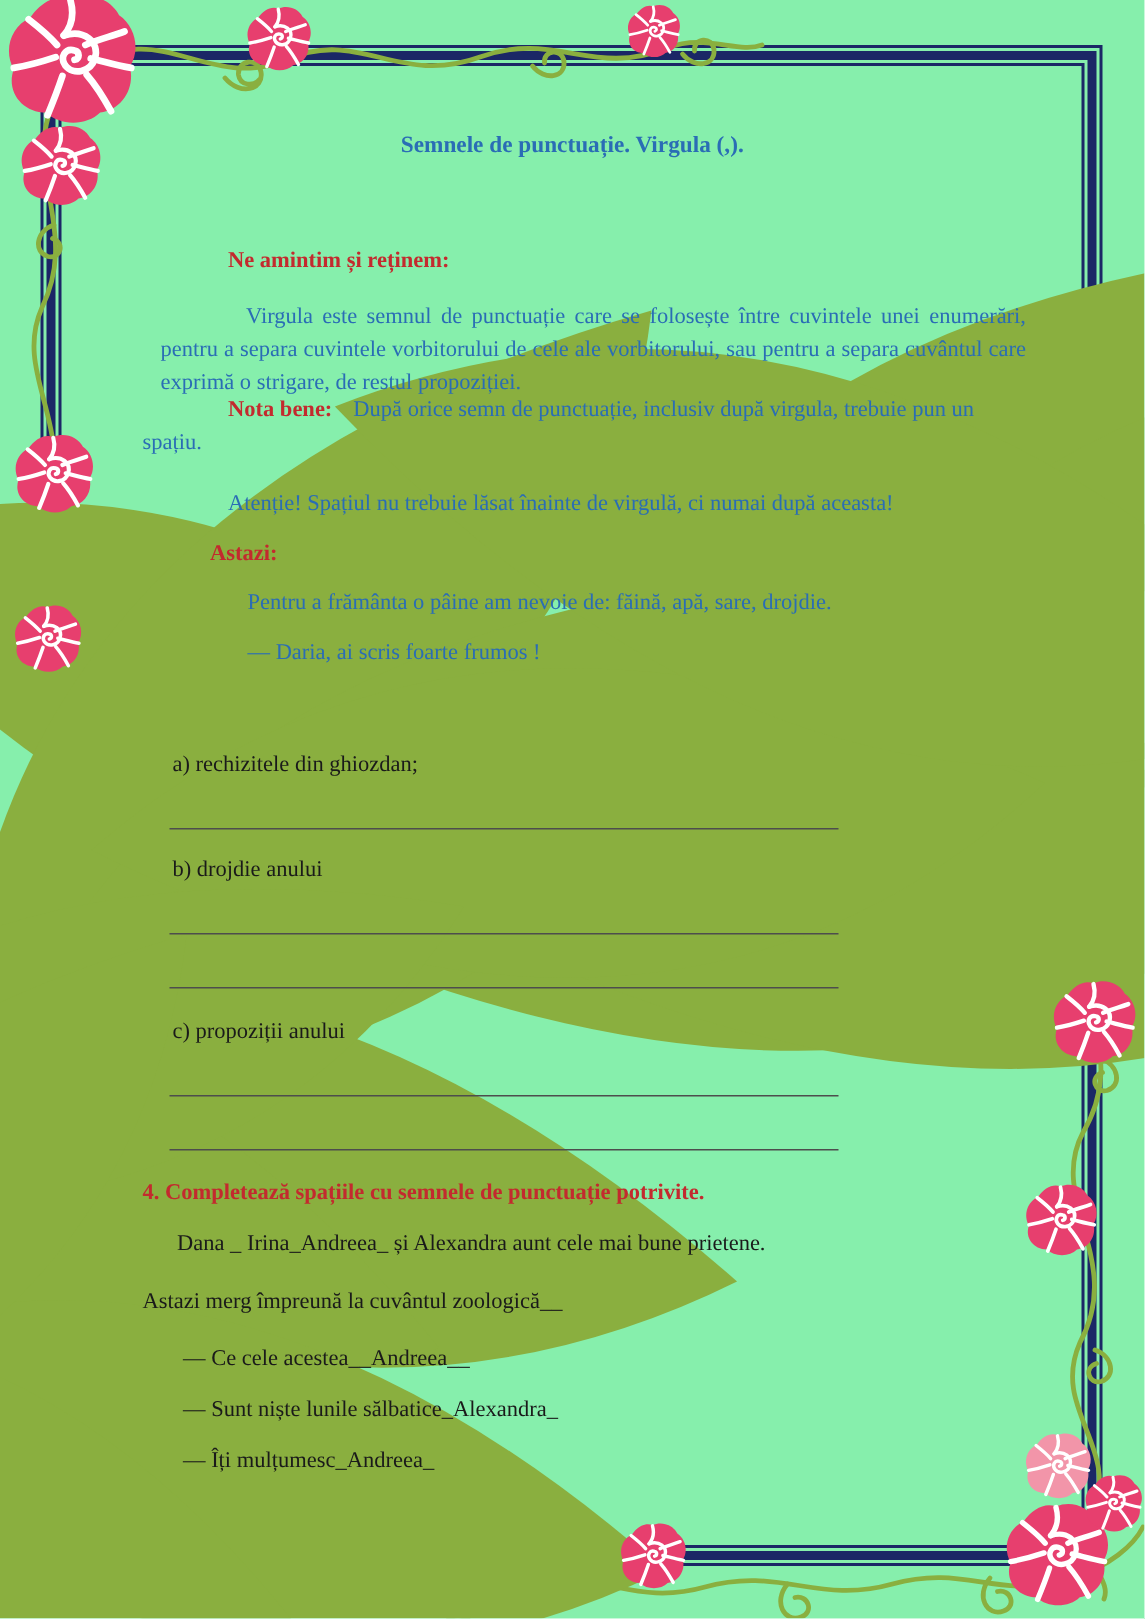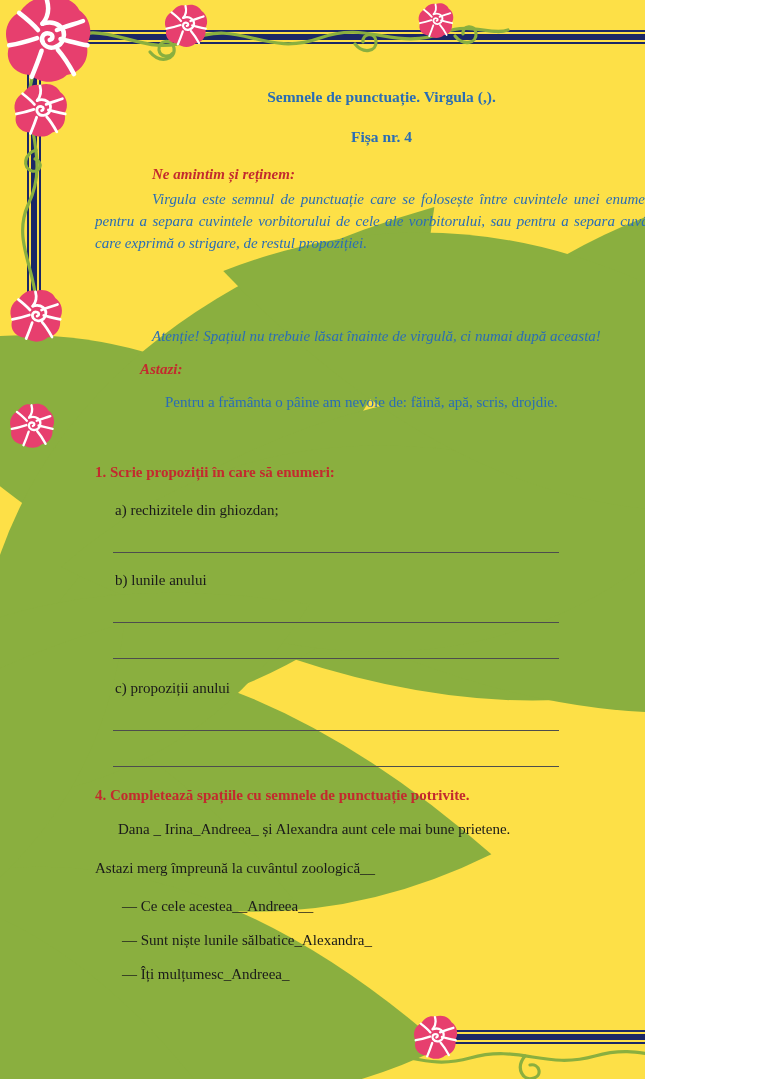--- a/index.html
+++ b/index.html
@@ -7,33 +7,33 @@
     --blue:#2a6db5;
     --red:#c32a2e;
     --ink:#1a1a1a;
     --pink:#e73f6e;
     --pinklight:#f295a9;
     --green:#8aaf3f;
     --linegray:#4d4d4d;
   }
   html,body{margin:0;padding:0;background:#fff;}
   .page{
-    position:relative;width:645px;height:1079px;overflow:hidden;background:#fde047;
+    position:relative;width:763px;height:1079px;overflow:hidden;background:#86efac;
     font-family:"Liberation Serif", serif;color:var(--ink);font-size:15px;
   }
   .abs{position:absolute;}
   
   .frame1{left:27px;top:30px;width:708px;height:1014px;border:2px solid var(--navy);box-sizing:border-box;}
   .frame2{position:absolute;inset:2px;border:6px solid var(--navy);}
   .frame3{position:absolute;inset:2px;border:2px solid var(--navy);}
   .deco{position:absolute;left:0;top:0;width:763px;height:1079px;pointer-events:none;}
   .blue{color:var(--blue);}
   .red{color:var(--red);}
   .b{font-weight:bold;}
-  .i{font-style:italic;}
+  .i{}
   .center{left:0;width:763px;text-align:center;}
   .title{font-size:15.5px;}
   .para{width:577px;text-align:justify;text-indent:57px;line-height:22px;}
   .nota-gap{margin-left:14px;}
   .wline{height:14px;border-bottom:1.5px solid var(--linegray);width:446px;}
   .txt{white-space:pre;font-family:Liberation Serif, serif;}
 </style>
 </head>
 <body>
 
@@ -118,39 +118,39 @@
       <use href="#rose" transform="translate(668,1000) scale(0.72)" width="100" height="100"></use>
       <use href="#rose" transform="translate(722,982) scale(0.4)" width="100" height="100"></use>
       <use href="#rose" transform="translate(412,1014) scale(0.46)" width="100" height="100"></use>
     </g>
     <g color="#f295a9">
       <use href="#rose" transform="translate(682,954) scale(0.46)" width="100" height="100"></use>
     </g>
   </svg>
 
   <div class="abs center title b blue" style="top:88px">Semnele de punctuație. Virgula (,).</div>
-  <div class="abs center title b blue" style="top:128px">Fișa nr. 4</div>
 
   <div class="abs b i red" style="left:152px;top:166px">Ne amintim și reținem:</div>
 
-  <p class="abs para i blue" style="left:95px;top:188px;margin:0">Virgula este semnul de punctuație care se folosește între cuvintele unei enumerări, pentru a separa cuvintele vorbitorului de cele ale vorbitorului,  sau pentru a separa cuvântul care exprimă o strigare, de restul propoziției.</p>
+  <p class="abs para i blue" style="left:95px;top:188px;margin:12px">Virgula este semnul de punctuație care se folosește între cuvintele unei enumerări, pentru a separa cuvintele vorbitorului de cele ale vorbitorului,  sau pentru a separa cuvântul care exprimă o strigare, de restul propoziției.</p>
 
+  <p class="abs para" style="left:95px;top:262px;margin:0;text-align:left"><span class="b i red">Nota bene:</span><span class="i blue nota-gap">După orice semn de punctuație, inclusiv după virgula, trebuie pun un spațiu.</span></p>
 
   <div class="abs i blue" style="left:152px;top:328px">Atenție! Spațiul nu trebuie lăsat înainte de virgulă, ci numai după aceasta!</div>
 
   <div class="abs b i red" style="left:140px;top:361px">Astazi:</div>
 
-  <div class="abs blue" style="left:165px;top:394px">Pentru a frământa o pâine am nevoie de: făină, apă, scris, drojdie.</div>
+  <div class="abs blue" style="left:165px;top:394px">Pentru a frământa o pâine am nevoie de: făină, apă, sare, drojdie.</div>
+  <div class="abs blue" style="left:165px;top:427px">— Daria, ai scris foarte frumos !</div>
 
-  <div class="abs b red" style="left:95px;top:464px">1. Scrie propoziții în care să enumeri:</div>
 
   <div class="abs" style="left:115px;top:502px">a) rechizitele din ghiozdan;</div>
   <div class="abs wline" style="left:113px;top:538px"></div>
 
-  <div class="abs" style="left:115px;top:572px">b) lunile anului</div>
+  <div class="abs" style="left:115px;top:572px">b) drojdie anului</div>
   <div class="abs wline" style="left:113px;top:608px"></div>
   <div class="abs wline" style="left:113px;top:644px"></div>
 
   <div class="abs" style="left:115px;top:680px">c) propoziții anului</div>
   <div class="abs wline" style="left:113px;top:716px"></div>
   <div class="abs wline" style="left:113px;top:752px"></div>
 
   <div class="abs b red" style="left:95px;top:787px">4. Completează spațiile cu semnele de punctuație potrivite.</div>
 
   <div class="abs txt" style="left:118px;top:821px">Dana _ Irina_Andreea_ și Alexandra aunt cele mai bune prietene.</div>

